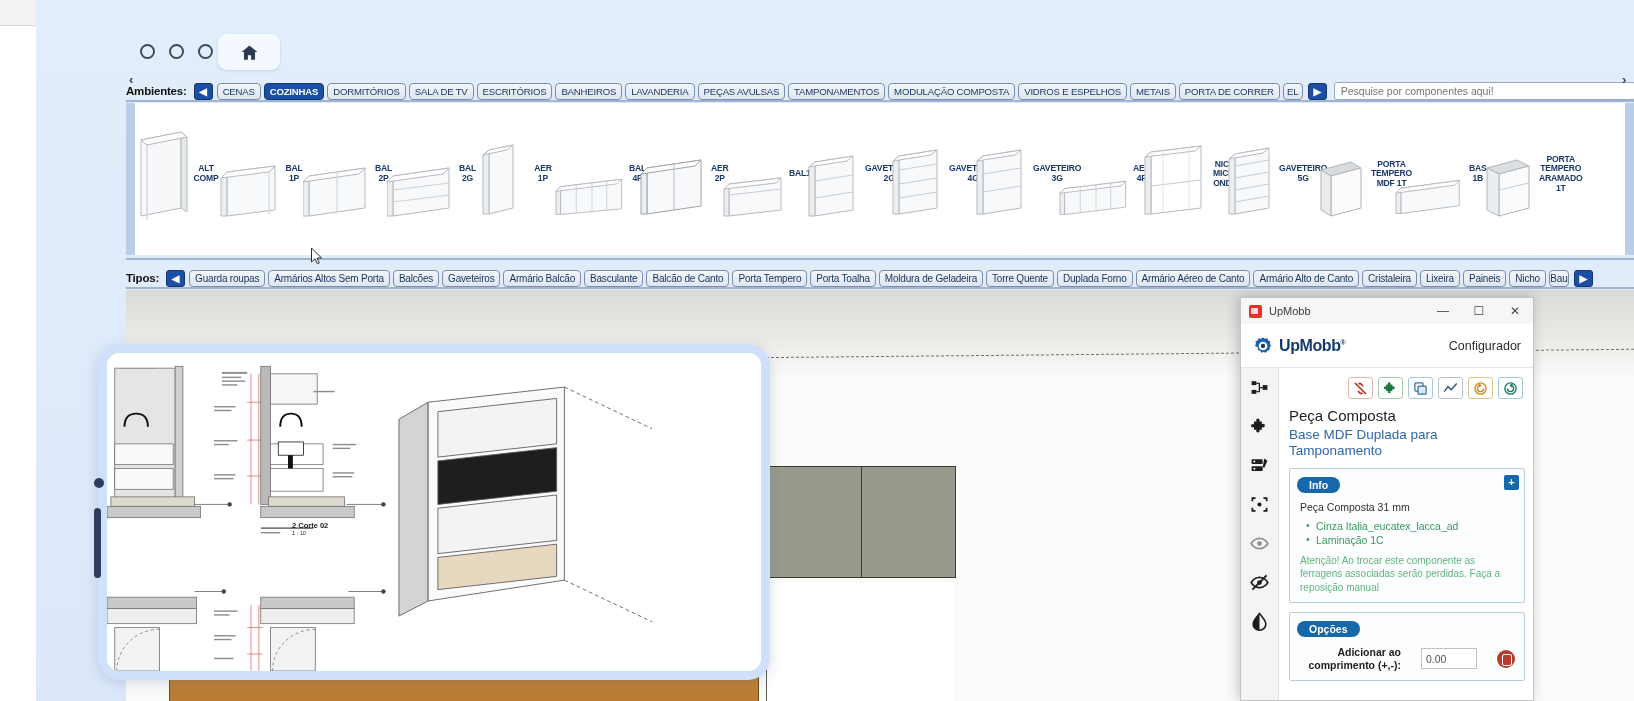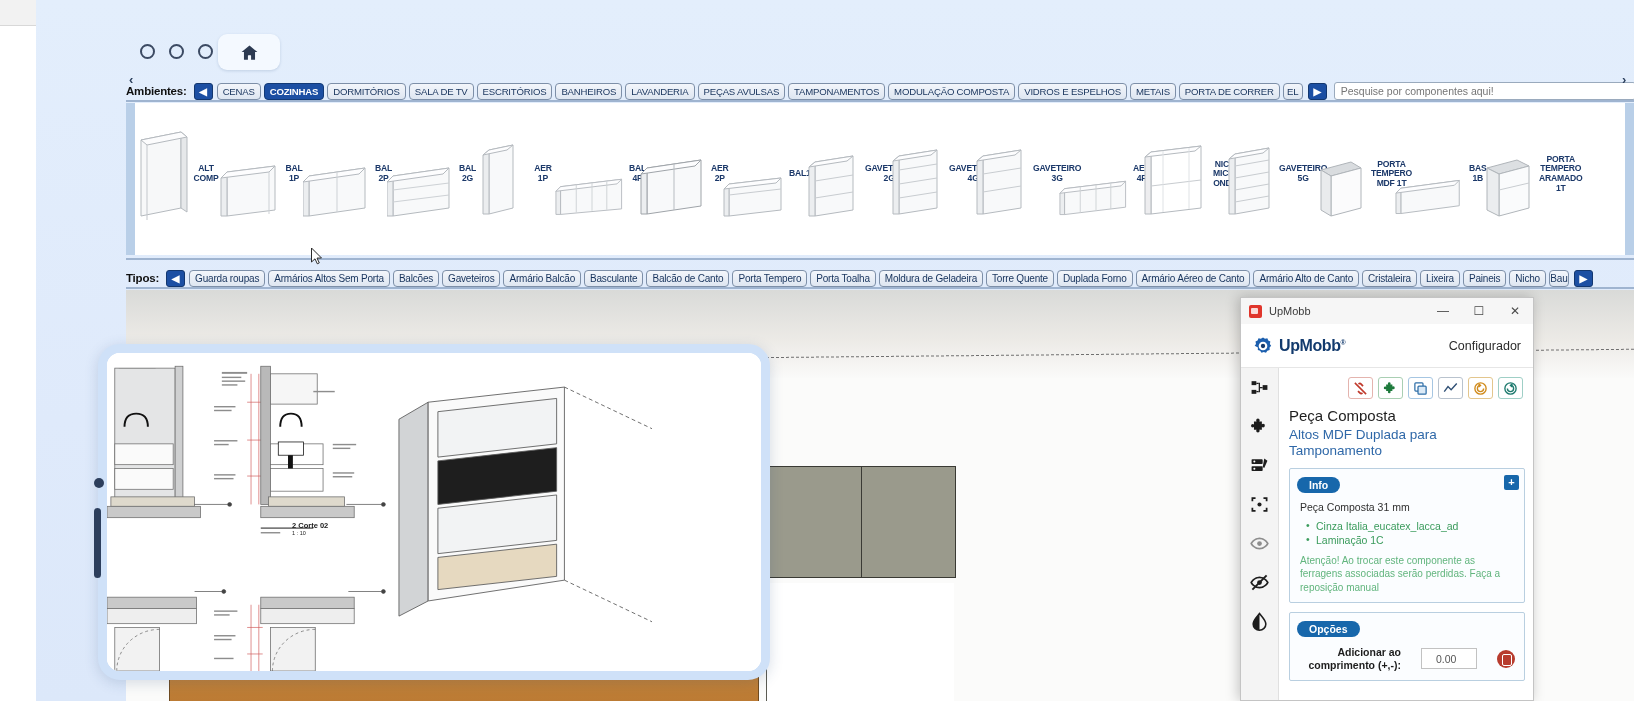--- a/index.html
+++ b/index.html
@@ -354,21 +354,21 @@
     display: flex; align-items: center; gap: 20px; padding: 4px 2px 0 2px;
   }
   .opt-label {
     font-size: 10.5px; font-weight: bold; color: #1d1d1d;
     text-align: right; line-height: 1.2; flex: 1;
     font-family: "Liberation Sans", sans-serif;
   }
   .opt-input {
     width: 56px; height: 21px; border: 1px solid #c2c2c2; background: #fff;
     font-size: 10.5px; color: #555; display: flex; align-items: center;
-    padding-left: 14px; flex: none;
+    padding-left: 4px; flex: none;
     font-family: "Liberation Sans", sans-serif;
   }
   .opt-icon {
     width: 18px; height: 18px; border-radius: 50%;
     background: #b83c2e; flex: none; position: relative;
   }
   .opt-icon::after{
     content:""; position:absolute; left:5px; top:4px; width:8px; height:10px;
     border:1.5px solid #fff; border-radius:2px;
   }
@@ -945,21 +945,21 @@
           <span class="tool" style="border:1px solid #9fcfc6">
             <svg viewBox="0 0 24 24" fill="none" stroke="#1e7a6e" stroke-width="2.2">
               <circle cx="12" cy="12" r="9"></circle>
               <path d="M12 7 a5 5 0 1 1-5 5"></path>
               <polyline points="15,4.5 12,7 15,9.5" fill="#1e7a6e"></polyline>
             </svg>
           </span>
         </div>
 
         <div class="cfg-h1">Peça Composta</div>
-        <div class="cfg-h2">Altos MDF Duplada para Tamponamento</div>
+        <div class="cfg-h2">Base MDF Duplada para Tamponamento</div>
 
         <div class="panel-box">
           <span class="tag">Info</span>
           <span class="plus-btn">+</span>
           <div class="info-line">Peça Composta 31 mm</div>
           <ul class="bullet-list">
             <li>Cinza Italia_eucatex_lacca_ad</li>
             <li>Laminação 1C</li>
           </ul>
           <div class="warn">Atenção! Ao trocar este componente as ferragens associadas serão perdidas. Faça a reposição manual</div>

